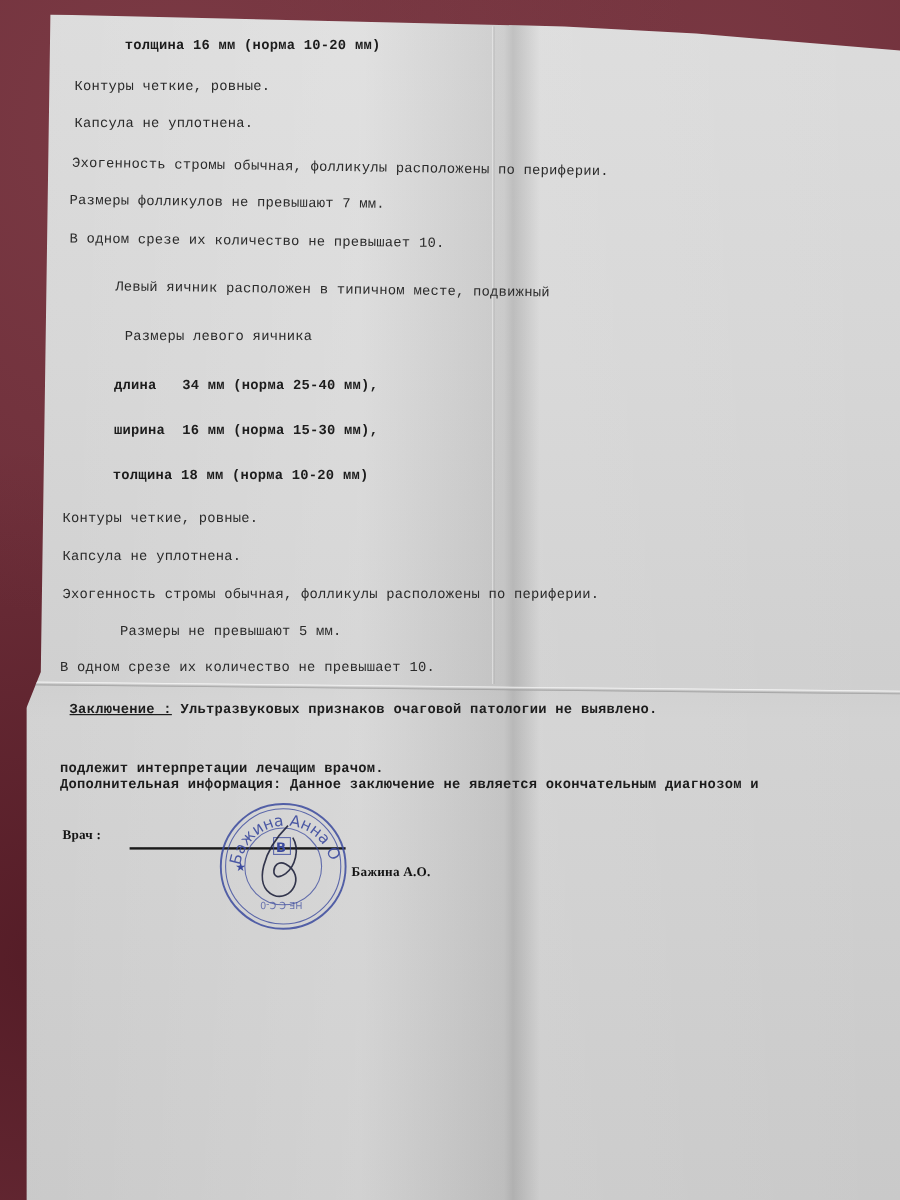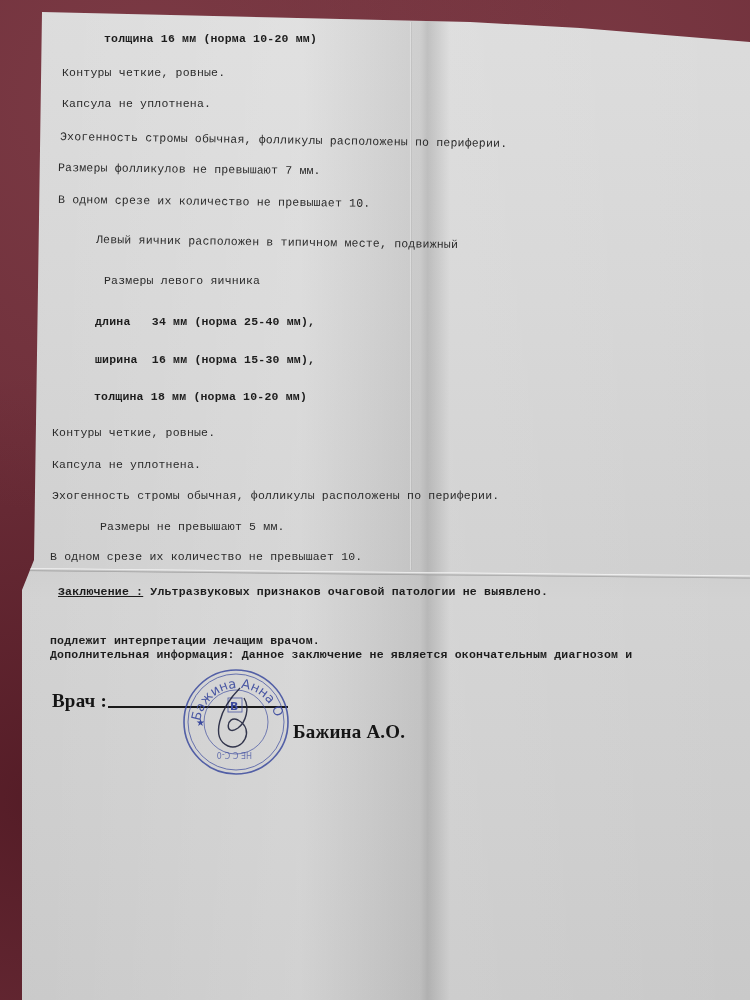--- a/index.html
+++ b/index.html
@@ -62,21 +62,21 @@
     .bold {
       font-weight: bold;
       color: #1c1c1c;
     }
     .underline {
       text-decoration: underline;
     }
     .serif-big {
       font-family: "Liberation Serif", "DejaVu Serif", serif;
       font-weight: bold;
-      font-size: 19px;
+      font-size: 11px;
       color: #151515;
     }
     .sig-line {
       position: absolute;
       left: 108px;
       top: 706px;
       width: 180px;
       height: 1.5px;
       background: #1a1a1a;
     }

